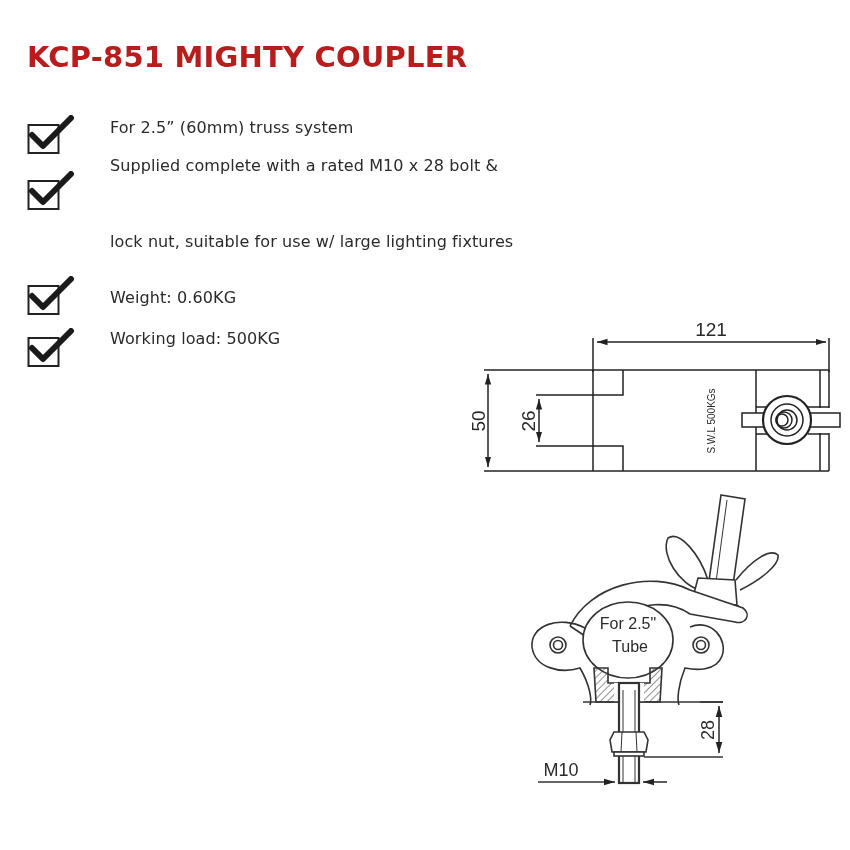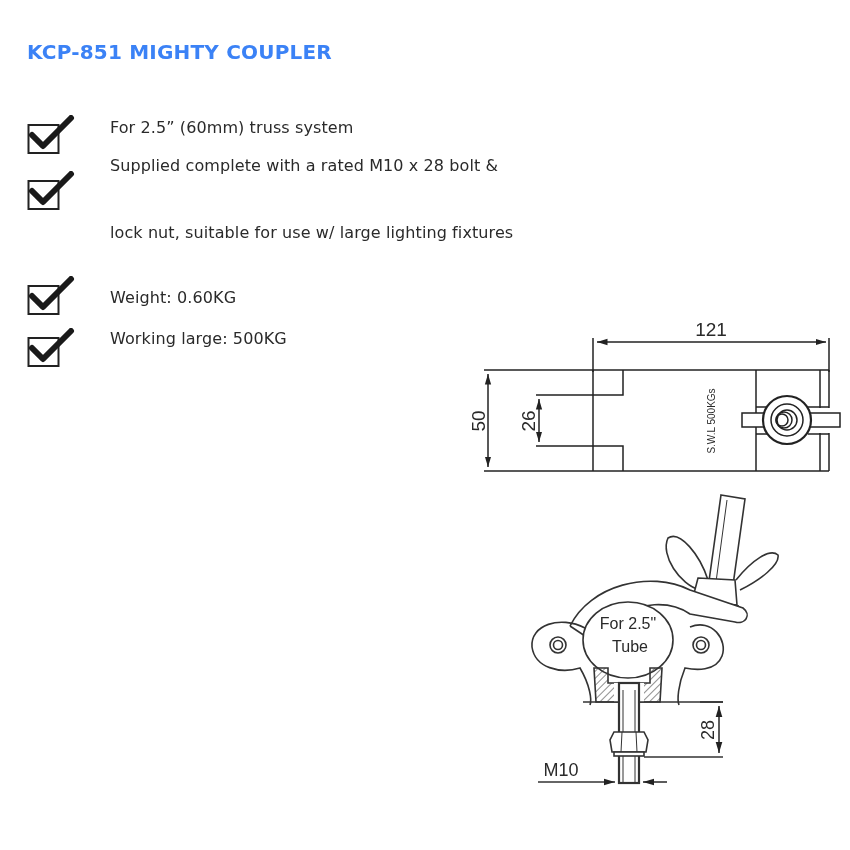--- a/index.html
+++ b/index.html
@@ -1,17 +1,17 @@
 <!DOCTYPE html>
 <html><head>
   <meta charset="utf-8">
   <style>
     html, body { margin: 0; padding: 0; background: #ffffff; }
     body { width: 850px; height: 850px; position: relative; overflow: hidden; font-family: "DejaVu Sans", sans-serif; color: #262626; }
-    .title { position: absolute; left: 27px; top: 40px; font-family: "DejaVu Sans", sans-serif; font-weight: bold; font-size: 20px; letter-spacing: 0.2px; color: #3b82f6; white-space: nowrap; }
+    .title { position: absolute; left: 27px; top: 40px; font-family: "DejaVu Sans", sans-serif; font-weight: bold; font-size: 29px; letter-spacing: 0.2px; color: #b91c1c; white-space: nowrap; }
     .features { position: absolute; left: 0; top: 0; }
     .feat-line { position: absolute; left: 110px; font-size: 16px; color: #2a2a2a; white-space: nowrap; letter-spacing: 0.1px; }
     .check { position: absolute; left: 27px; width: 52px; height: 40px; }
     .drawing { position: absolute; left: 0; top: 0; width: 850px; height: 850px; }
     .dim-text { font-family: "Liberation Sans", sans-serif; fill: #2a2a2a; }
   </style>
 </head>
 <body>
 
 <div class="title">KCP-851 MIGHTY COUPLER</div>
@@ -22,33 +22,33 @@
     <rect x="1.5" y="10" width="30" height="28" fill="none" stroke="#222" stroke-width="2"></rect>
     <path d="M5 20 L16 31 L44 3" fill="none" stroke="#1a1a1a" stroke-width="6" stroke-linecap="round" stroke-linejoin="round"></path>
   </svg>
   <div class="feat-line" style="top:118px">For 2.5” (60mm) truss system</div>
 
   <svg class="check" style="top:171px" viewBox="0 0 52 40">
     <rect x="1.5" y="10" width="30" height="28" fill="none" stroke="#222" stroke-width="2"></rect>
     <path d="M5 20 L16 31 L44 3" fill="none" stroke="#1a1a1a" stroke-width="6" stroke-linecap="round" stroke-linejoin="round"></path>
   </svg>
   <div class="feat-line" style="top:156px">Supplied complete with a rated M10 x 28 bolt &amp;</div>
-  <div class="feat-line" style="top:223px">lock nut, suitable for use w/ large lighting fixtures</div>
+  <div class="feat-line" style="top:232px">lock nut, suitable for use w/ large lighting fixtures</div>
 
   <svg class="check" style="top:276px" viewBox="0 0 52 40">
     <rect x="1.5" y="10" width="30" height="28" fill="none" stroke="#222" stroke-width="2"></rect>
     <path d="M5 20 L16 31 L44 3" fill="none" stroke="#1a1a1a" stroke-width="6" stroke-linecap="round" stroke-linejoin="round"></path>
   </svg>
   <div class="feat-line" style="top:288px">Weight: 0.60KG</div>
 
   <svg class="check" style="top:328px" viewBox="0 0 52 40">
     <rect x="1.5" y="10" width="30" height="28" fill="none" stroke="#222" stroke-width="2"></rect>
     <path d="M5 20 L16 31 L44 3" fill="none" stroke="#1a1a1a" stroke-width="6" stroke-linecap="round" stroke-linejoin="round"></path>
   </svg>
-  <div class="feat-line" style="top:329px">Working large: 500KG</div>
+  <div class="feat-line" style="top:329px">Working load: 500KG</div>
 </div>
 
 <svg class="drawing" viewBox="0 0 850 850">
   <defs>
     <pattern id="hatch" width="5" height="5" patternUnits="userSpaceOnUse" patternTransform="rotate(45)">
       <line x1="0" y1="0" x2="0" y2="5" stroke="#444" stroke-width="1.2"></line>
     </pattern>
     <marker id="arr" viewBox="0 0 10 10" refX="10" refY="5" markerWidth="7" markerHeight="7" orient="auto-start-reverse">
       <path d="M0 2 L10 5 L0 8 z" fill="#222"></path>
     </marker>

